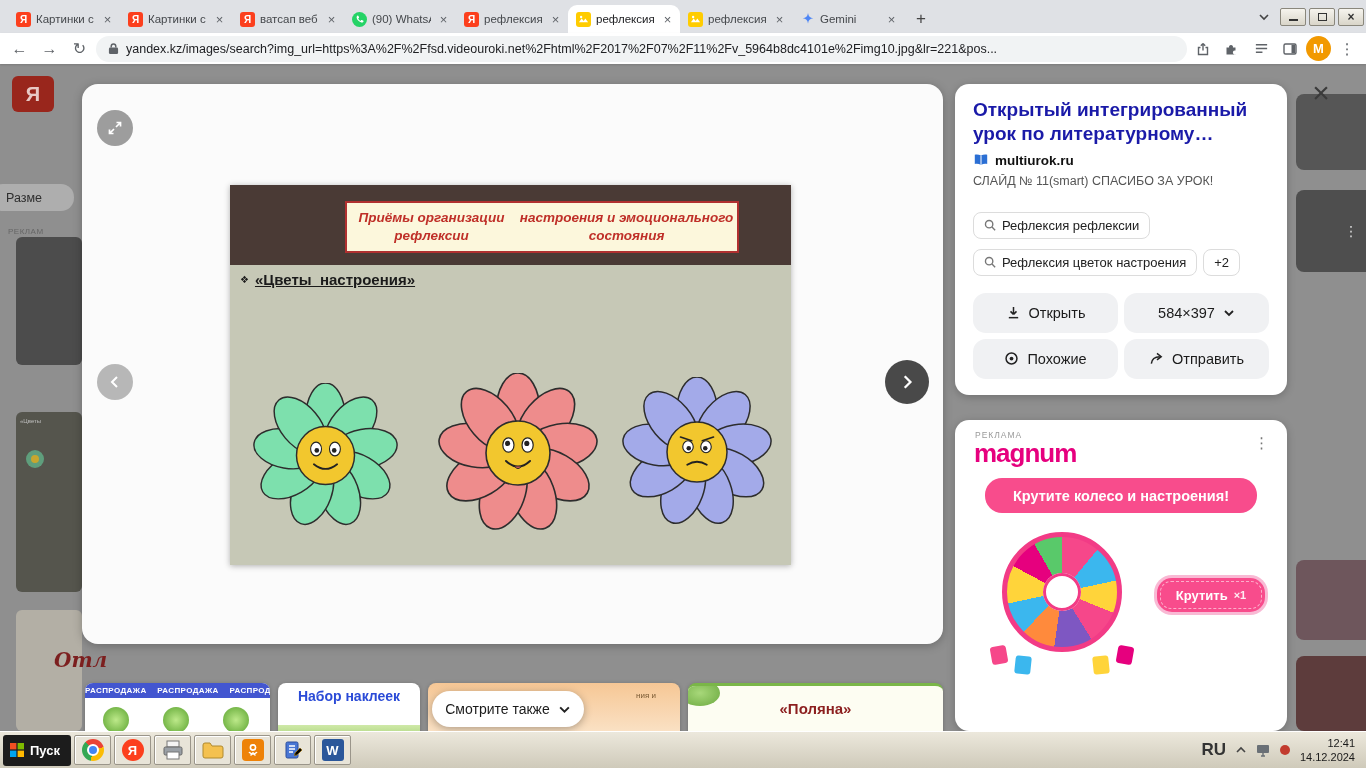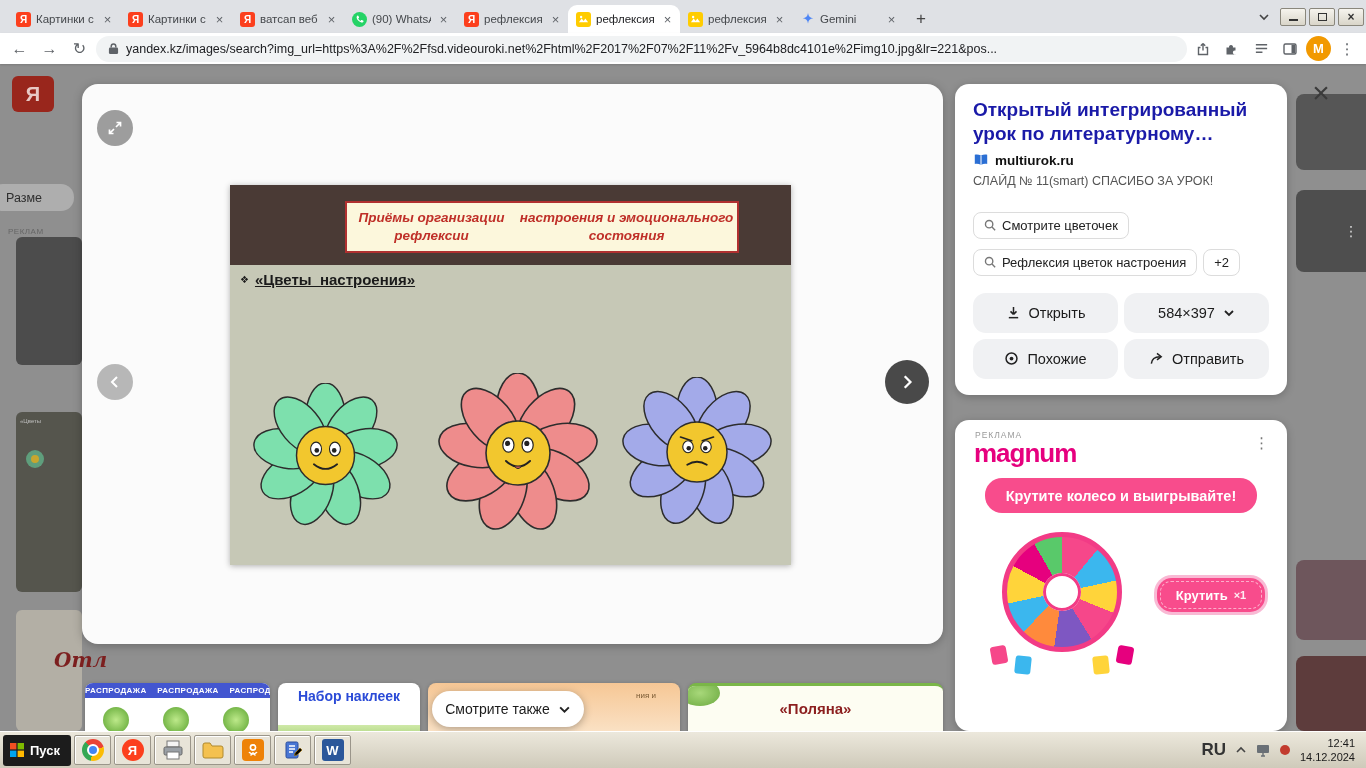--- a/index.html
+++ b/index.html
@@ -365,21 +365,21 @@
           </svg>
         <span class="source-name">multiurok.ru</span>
       </div>
       <div class="panel-caption">СЛАЙД № 11(smart) СПАСИБО ЗА УРОК!</div>
       <div class="tagrow first">
         <div class="tag">
           <svg width="12" height="12" viewBox="0 0 14 14">
               <circle cx="6" cy="6" r="4.3" fill="none" stroke="#777" stroke-width="1.6"></circle>
               <path d="M9.3 9.3L13 13" stroke="#777" stroke-width="1.6"></path>
             </svg>
-          <span>Смотрите цветочек</span>
+          <span>Рефлексия рефлексии</span>
         </div>
       </div>
       <div class="tagrow">
         <div class="tag">
           <svg width="12" height="12" viewBox="0 0 14 14">
               <circle cx="6" cy="6" r="4.3" fill="none" stroke="#777" stroke-width="1.6"></circle>
               <path d="M9.3 9.3L13 13" stroke="#777" stroke-width="1.6"></path>
             </svg>
           <span>Рефлексия цветок настроения</span>
         </div>
@@ -413,21 +413,21 @@
             </svg>
           <span>Отправить</span>
         </div>
       </div>
     </div>
 
     <div class="adcard">
       <div class="ad-disc">РЕКЛАМА</div>
       <div class="ad-brand" style="color: rgb(230, 0, 126);">magnum</div>
       <div class="ad-kebab">⋮</div>
-      <div class="ad-banner" style="background-color: rgb(248, 76, 140);">Крутите колесо и выигрывайте!</div>
+      <div class="ad-banner" style="background-color: rgb(248, 76, 140);">Крутите колесо и настроения!</div>
       <div class="wheel-wrap">
         <div class="wheel"></div>
         <div class="prize pz1"></div>
         <div class="prize pz2"></div>
         <div class="prize pz3"></div>
         <div class="prize pz4"></div>
       </div>
       <div class="spin-btn" style="background-color: rgb(248, 76, 140);">
         <span>Крутить</span>
         <span class="spin-badge">×1</span>

